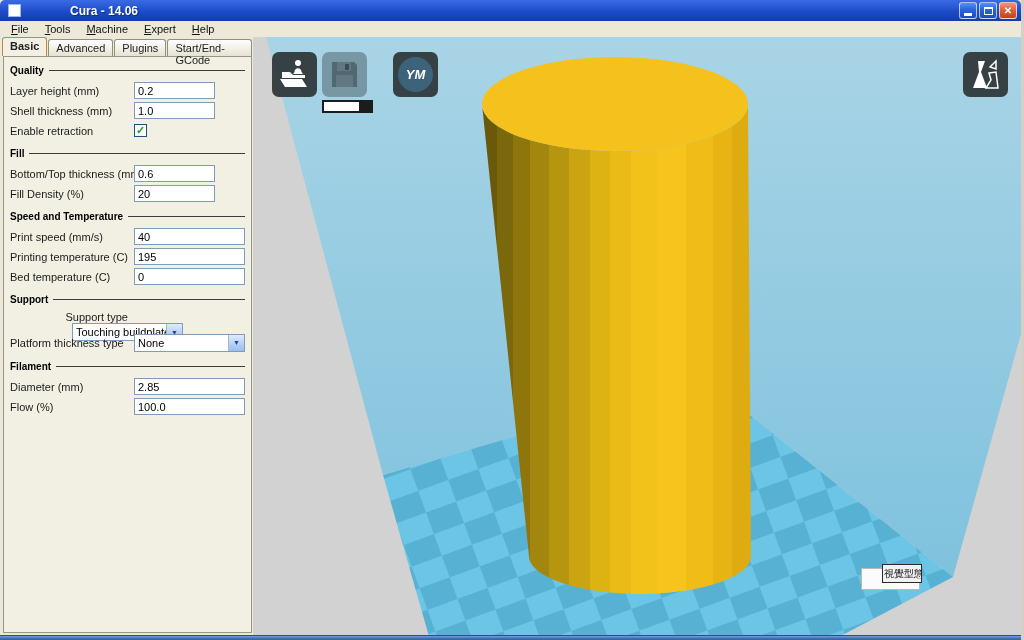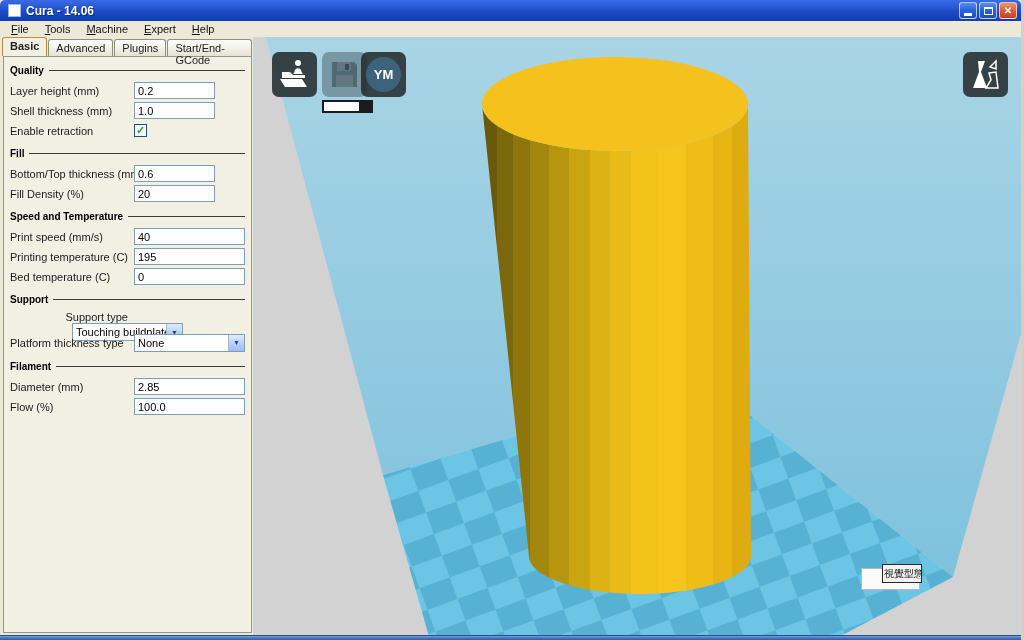--- a/index.html
+++ b/index.html
@@ -2,21 +2,21 @@
 <html><head>
 <meta charset="utf-8">
 <style>
   * { margin:0; padding:0; box-sizing:border-box; }
   html,body { width:1024px; height:640px; overflow:hidden; }
   body { font-family:"Liberation Sans", sans-serif; }
   .window { width:1024px; height:640px; display:flex; flex-direction:column; background:#ece9d8; border-right:3px solid #d4d0c8; }
 
   
   .titlebar { height:21px; background:linear-gradient(180deg,#3a6ae4 0%,#1d4cc8 55%,#123cb0 100%);
-    display:flex; align-items:center; padding:0 4px; border-radius:5px 5px 0 0; flex:0 0 auto; }
+    display:flex; align-items:center; padding:0 4px; border-radius:5px 5px 0 0; flex:0 0 auto;gap:44px; }
   .app-icon { width:13px; height:13px; background:#fff; border:1px solid #9db8e8; margin:0 5px 0 4px; flex:0 0 auto; }
   .title { color:#fff; font-size:12px; font-weight:bold; text-shadow:1px 1px 1px #0a2a80; flex:1; }
   .win-buttons { display:flex; gap:2px; }
   .wbtn { width:18px; height:17px; border-radius:3px; border:1px solid rgba(255,255,255,.65);
     display:flex; align-items:center; justify-content:center; color:#fff; font-size:10px; font-weight:bold; }
   .wbtn.min, .wbtn.max { background:linear-gradient(180deg,#5a90f4,#2c62d8 45%,#1c4cc0); }
   .wbtn.close { background:linear-gradient(180deg,#f09876,#dd5f34 50%,#c44120); }
   .glyph-min { width:8px; height:3px; background:#fff; margin-top:8px; }
   .glyph-restore { width:9px; height:8px; border:1px solid #fff; border-top:2px solid #fff; background:transparent; }
 
@@ -55,21 +55,21 @@
     border-left:1px solid #9db8d8; display:flex; align-items:center; justify-content:center;
     color:#21439c; font-size:7px; }
 
   
   .viewport { flex:1; position:relative; background:#d2d2d2; overflow:hidden; }
   .scene { position:absolute; inset:0; width:100%; height:100%; }
   .tool-btn { position:absolute; width:45px; height:45px; border-radius:7px;
     background:rgba(38,44,46,0.88); display:flex; align-items:center; justify-content:center; }
   .tool-btn.load { left:19px; top:15px; }
   .tool-btn.save { left:69px; top:15px; background:rgba(82,102,112,0.55); }
-  .tool-btn.ym { left:108px; top:15px; }
+  .tool-btn.ym { left:140px; top:15px;font-style:italic; }
   .tool-btn.viewmode { right:13px; top:15px; }
   .ym-circle { width:35px; height:35px; border-radius:50%; background:#3d637a; color:#fff;
     font-size:13px; font-weight:bold; display:flex; align-items:center; justify-content:center; letter-spacing:0; }
   .progress { position:absolute; left:69px; top:63px; width:51px; height:13px; background:#1c1c1c; border:2px solid #1c1c1c; }
   .progress-fill { height:100%; background:#fff; }
   .vm-box { position:absolute; left:608px; top:531px; width:59px; height:22px; background:#fbfbfb; border:1px solid #b8b8b8; }
   .vm-tip { position:absolute; left:629px; top:527px; width:40px; height:19px; background:#f2f2f2; border:1px solid #2a2a2a;
     font-size:10px; color:#111; line-height:17px; padding-left:1px; overflow:hidden; white-space:nowrap; }
 
   .bottom-strip { height:5px; flex:0 0 auto; background:linear-gradient(180deg,#7aa0dc,#4472ba 55%,#355ea4); border-top:1px solid #2c4c8c; }

